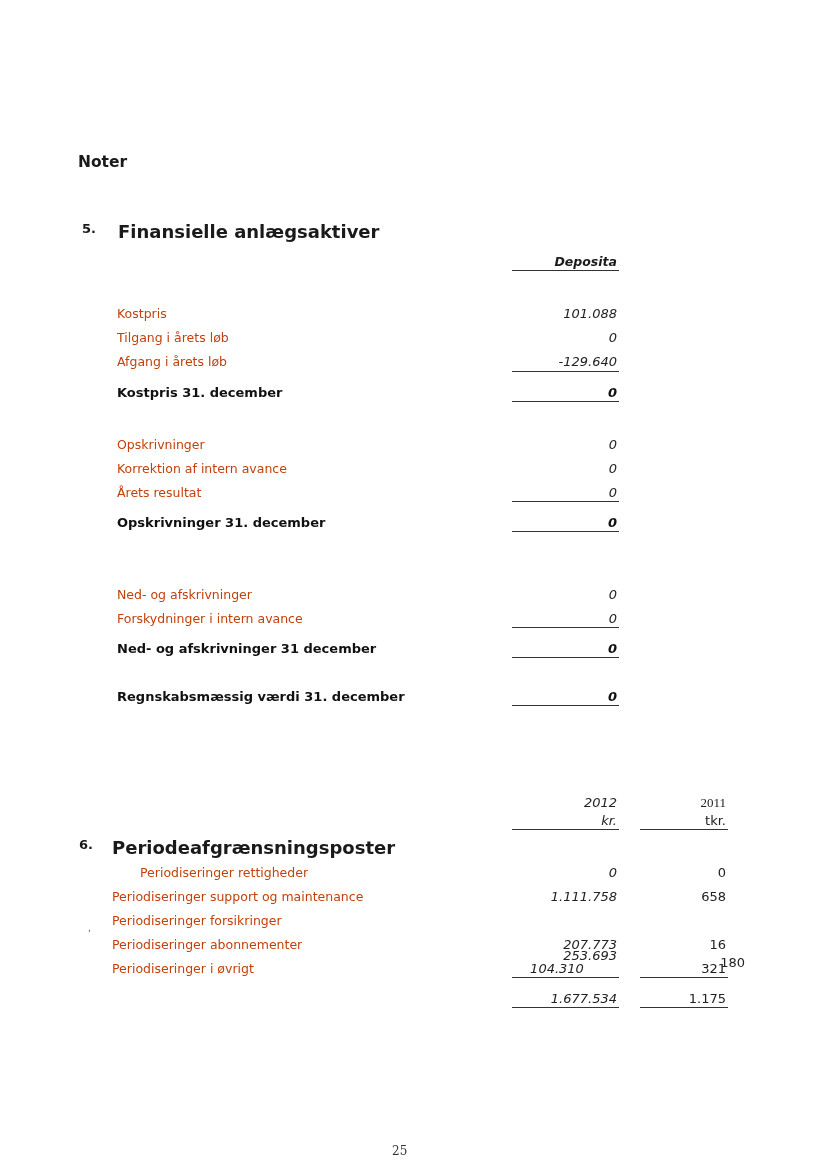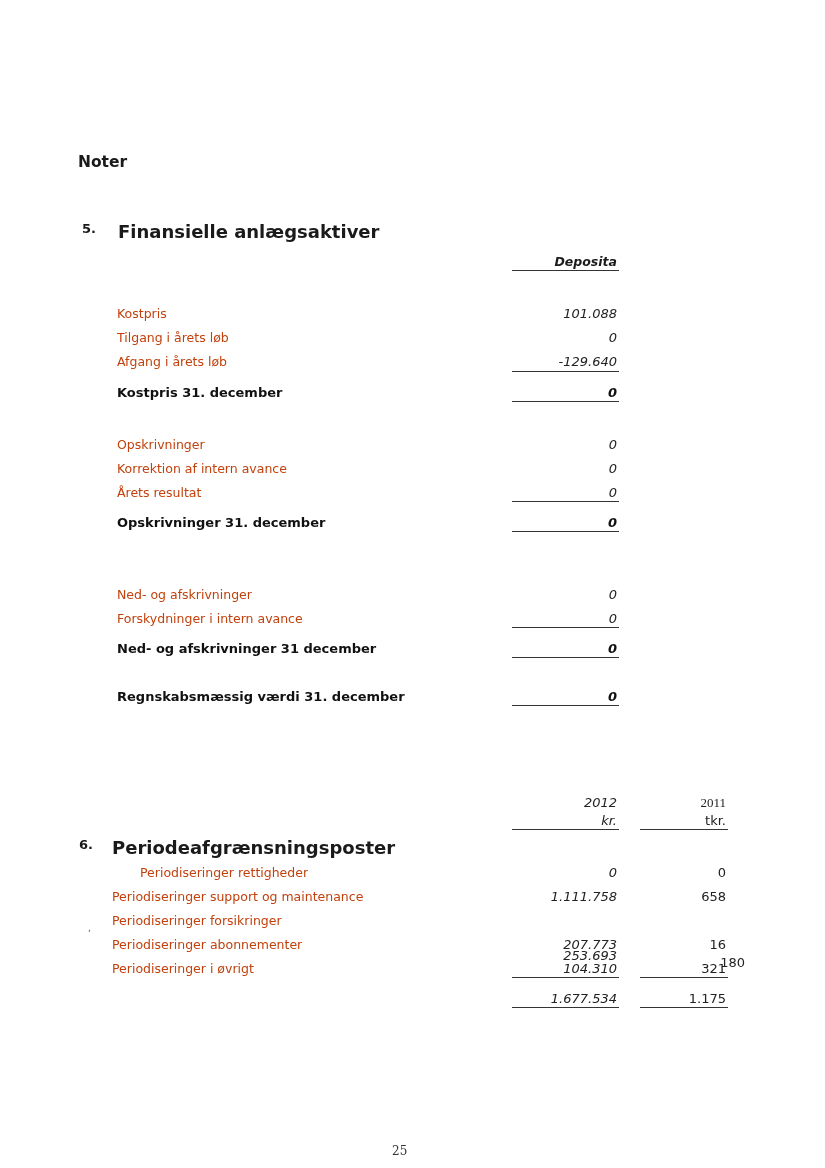--- a/index.html
+++ b/index.html
@@ -89,21 +89,21 @@
 <div class="abs tick">,</div>
 <div class="abs lbl" style="left:112px;top:913px;">Periodiseringer forsikringer</div>
 <div class="abs val c1" style="top:932px;margin-top:16px;">253.693</div>
 <div class="abs val c2" style="top:955px;padding-left:19px;">180</div>
 
 <div class="abs lbl" style="left:112px;top:937px;">Periodiseringer abonnementer</div>
 <div class="abs val c1" style="top:937px;">207.773</div>
 <div class="abs val c2" style="top:937px;">16</div>
 
 <div class="abs lbl" style="left:112px;top:961px;">Periodiseringer i øvrigt</div>
-<div class="abs val c1" style="top:961px;">104.310</div>
+<div class="abs val c1" style="top:961px;text-align:center;">104.310</div>
 <div class="abs val c2" style="top:961px;">321</div>
 <div class="abs rule r1" style="top:977px;"></div>
 <div class="abs rule r2" style="top:977px;"></div>
 
 <div class="abs val c1" style="top:991px;">1.677.534</div>
 <div class="abs val c2" style="top:991px;">1.175</div>
 <div class="abs rule r1" style="top:1007px;"></div>
 <div class="abs rule r2" style="top:1007px;"></div>
 
 <div class="abs pagenum">25</div>

